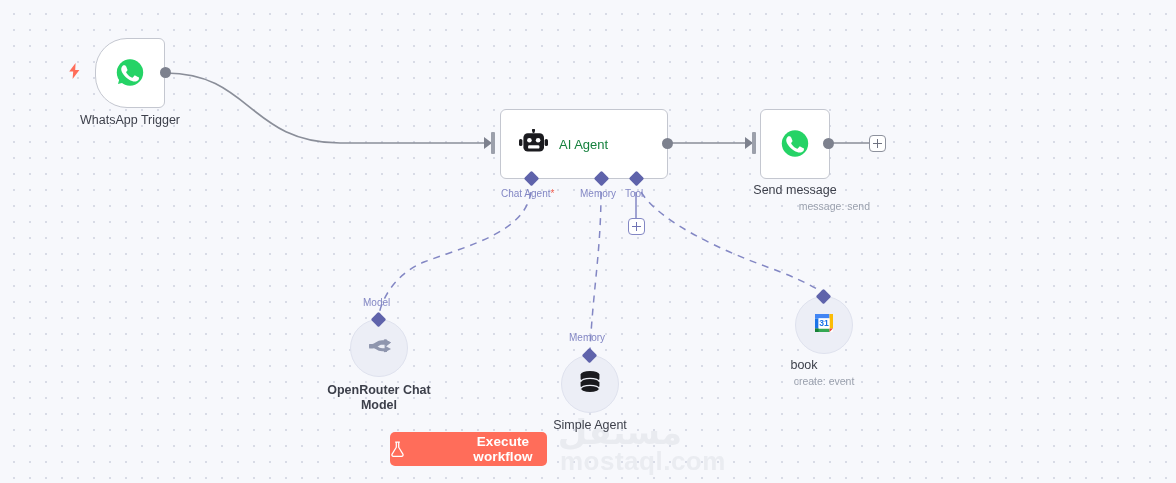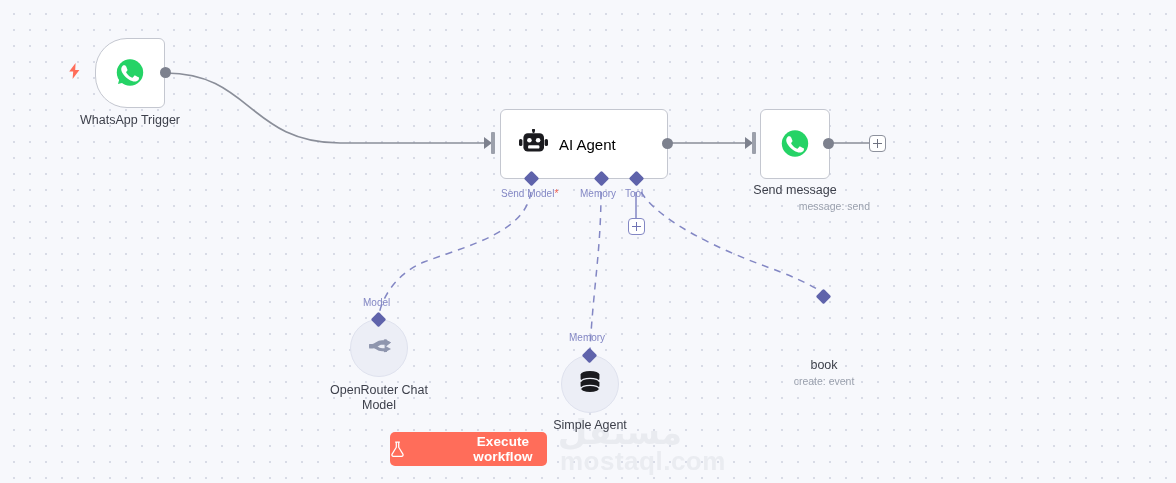--- a/index.html
+++ b/index.html
@@ -266,31 +266,31 @@
         <rect x="13.4" y="0" width="2.3" height="4" rx="1" fill="#1b1b1f"></rect>
         <circle cx="14.5" cy="1.2" r="1.5" fill="#1b1b1f"></circle>
         <rect x="0" y="10" width="3.4" height="7" rx="1.6" fill="#1b1b1f"></rect>
         <rect x="25.6" y="10" width="3.4" height="7" rx="1.6" fill="#1b1b1f"></rect>
         <rect x="4.4" y="4.2" width="20.6" height="18.4" rx="4.4" fill="#1b1b1f"></rect>
         <circle cx="10.4" cy="11.2" r="2.3" fill="#ffffff"></circle>
         <circle cx="19.1" cy="11.2" r="2.3" fill="#ffffff"></circle>
         <rect x="9.1" y="16.3" width="11.3" height="3.3" rx="1.2" fill="#ffffff"></rect>
       </svg>
     </div>
-    <div style="position:absolute; left:58px; top:50%; transform:translateY(-50%); font-size:15px; color:#000000;">AI Agent</div>
+    <div style="position:absolute; left:58px; top:50%; transform:translateY(-50%); font-size:13px; color:#15803d;">AI Agent</div>
   </div>
   <div class="port-in" style="left:484px; top:137px;">
     <div class="tri"></div>
     <div class="bar"></div>
   </div>
   <div class="port-dot" style="left:662px; top:138px;"></div>
 
   <div class="diamond" style="left:526px; top:173px;"></div>
   <div class="port-label" style="left:501px; top:188px;">
-    <span>Send Model</span><span class="req">*</span>
+    <span>Chat Agent</span><span class="req">*</span>
   </div>
 
   <div class="diamond" style="left:596px; top:173px;"></div>
   <div class="port-label" style="left:580px; top:188px;">Memory</div>
 
   <div class="diamond" style="left:631px; top:173px;"></div>
   <div class="port-label" style="left:625px; top:188px;">Tool</div>
 
   <div class="plus-btn purple" style="left:628px; top:218px;">
     <div class="ph"></div>
@@ -324,40 +324,55 @@
         <path d="M27 7.6 L21.4 4.6 v2.2 h-3.3 c-2.6 0 -4.1 0.9 -5.6 2.0 c-1.3 1.0 -2.3 1.7 -4.1 1.7 H5.2 v2.9 h3.2 c2.6 0 4.1 -0.9 5.6 -2.0 c1.3 -1.0 2.3 -1.7 4.1 -1.7 h3.3 v2.2 z" fill="#8f96ae"></path>
         <path d="M21.4 4.6 v2.2 h-3.3 c-2.6 0 -4.1 0.9 -5.6 2.0 c-1.3 1.0 -2.3 1.7 -4.1 1.7 H5.2" fill="none" stroke="#8f96ae" stroke-width="3.1"></path>
         <path d="M21.4 17.0 v-2.2 h-3.3 c-2.6 0 -4.1 -0.9 -5.6 -2.0 c-1.3 -1.0 -2.3 -1.7 -4.1 -1.7 H5.2" fill="none" stroke="#8f96ae" stroke-width="3.1"></path>
         <path d="M27 7.6 L20.6 4.2 v6.8 z" fill="#8f96ae"></path>
         <path d="M27 14.0 L20.6 17.4 v-6.8 z" fill="#8f96ae"></path>
       </svg>
     </div>
   </div>
   <div class="diamond" style="left:373px; top:314px;"></div>
   <div class="port-label" style="left:363px; top:297px;">Model</div>
-  <div class="node-label" style="left:309px; top:383px; width:140px;">OpenRouter Chat
+  <div class="node-label" style="left:309px; top:383px; width:140px;font-weight:bold;">OpenRouter Chat
 Model</div>
 
   <div class="round-node" style="left:561px; top:355px;">
     <div>
       <svg width="28" height="28" viewBox="0 0 28 28">
         <ellipse cx="14" cy="6.6" rx="9.4" ry="3.6" fill="#1b1b1f"></ellipse>
         <path d="M4.6 6.6 v4.2 c0 2.0 4.2 3.6 9.4 3.6 s9.4 -1.6 9.4 -3.6 V6.6 z" fill="#1b1b1f"></path>
         <ellipse cx="14" cy="13.9" rx="9.4" ry="3.6" fill="#1b1b1f" stroke="#eceef6" stroke-width="1.3"></ellipse>
         <path d="M4.6 13.9 v4.2 c0 2.0 4.2 3.6 9.4 3.6 s9.4 -1.6 9.4 -3.6 v-4.2 z" fill="#1b1b1f"></path>
         <ellipse cx="14" cy="21.0" rx="9.4" ry="3.6" fill="#1b1b1f" stroke="#eceef6" stroke-width="1.3"></ellipse>
       </svg>
     </div>
   </div>
   <div class="diamond" style="left:584px; top:350px;"></div>
   <div class="port-label" style="left:569px; top:332px;">Memory</div>
   <div class="node-label" style="left:520px; top:418px; width:140px;">Simple Agent</div>
 
+  <div class="round-node" style="left:795px; top:296px;">
+    <div>
+      <svg width="28" height="28" viewBox="0 0 28 28">
+        <rect x="5" y="5" width="18" height="18" rx="1.6" fill="#ffffff"></rect>
+        <path d="M5 5 h14.5 v4.4 H5 z" fill="#4285f4"></path>
+        <path d="M19.5 5 H23 v14.4 h-3.5 z" fill="#fbbc05"></path>
+        <path d="M5 19.5 h14.5 V23 H5 z" fill="#34a853"></path>
+        <path d="M5 9.4 h3.6 v10.1 H5 z" fill="#1a73e8"></path>
+        <path d="M19.5 19.5 H23 L19.5 23 z" fill="#ea4335"></path>
+        <path d="M5 19.5 h3.6 V23 H5 z" fill="#188038"></path>
+        <rect x="8.6" y="9.4" width="10.9" height="10.1" fill="#ffffff"></rect>
+        <text x="14" y="17.4" text-anchor="middle" font-family="Liberation Sans, sans-serif" font-size="8.6" font-weight="bold" fill="#1a73e8">31</text>
+      </svg>
+    </div>
+  </div>
   <div class="diamond" style="left:818px; top:291px;"></div>
-  <div class="node-label" style="left:754px; top:358px; width:140px;">book</div>
+  <div class="node-label" style="left:734px; top:358px; width:140px;">book</div>
   <div class="node-sublabel" style="left:754px; top:375px; width:140px;">create: event</div>
 
   <button id="execute-btn">
     <span style="display:flex; align-items:center;">
       <svg width="15" height="16" viewBox="0 0 15 16">
         <path d="M5.6 1 h3.8 M6.3 1 v5.2 L2.1 13.1 c-0.6 1 0.1 2.2 1.3 2.2 h8.2 c1.2 0 1.9 -1.2 1.3 -2.2 L8.7 6.2 V1" fill="none" stroke="#ffffff" stroke-width="1.25" stroke-linecap="round" stroke-linejoin="round"></path>
       </svg>
     </span>
     <span class="btn-text">Execute workflow</span>
   </button>

